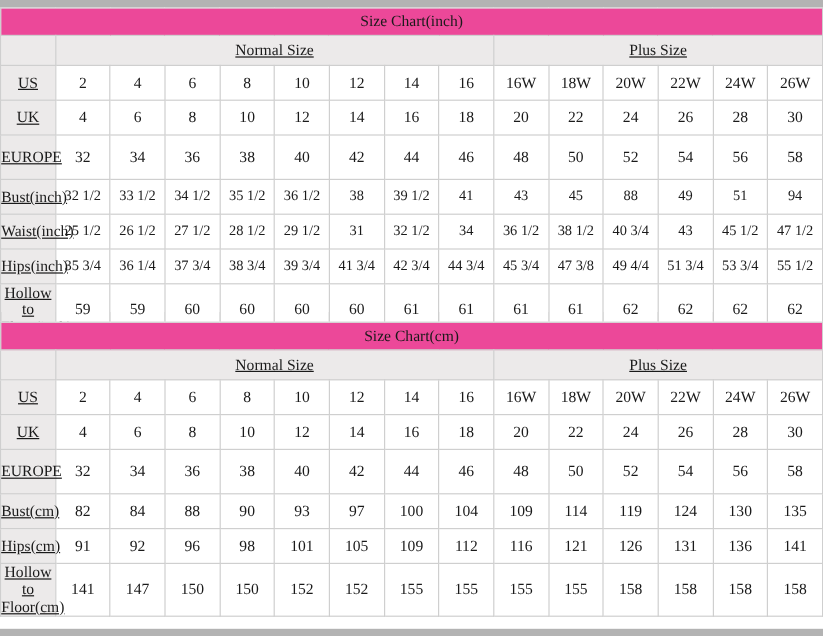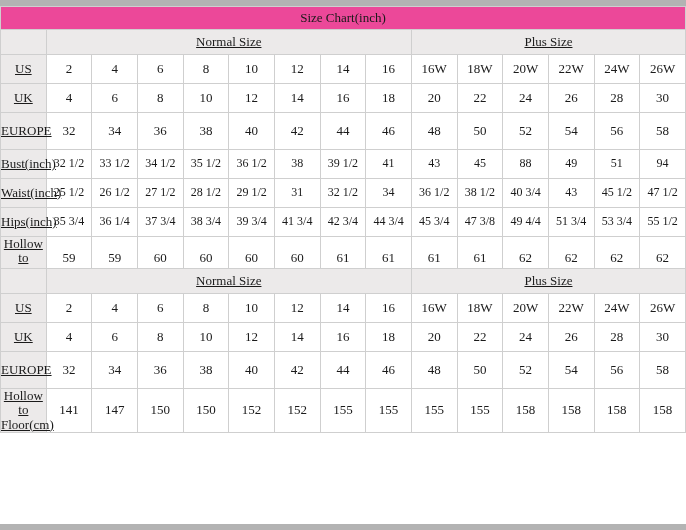--- a/index.html
+++ b/index.html
@@ -223,20 +223,23 @@
           <td class="datacell tall">62</td>
         </tr>
       </tbody>
     </table>
   </div>
 
   <div class="chart-block" id="chart-cm">
     <table class="size-table">
       <tbody>
         <tr>
+          <td class="title-cell" colspan="15">Size Chart(cm)</td>
+        </tr>
+        <tr>
           <td class="group-blank"></td>
           <td class="group-head" colspan="8">Normal Size</td>
           <td class="group-head" colspan="6">Plus Size</td>
         </tr>
 
         <tr>
           <td class="rowlabel">US</td>
           <td class="datacell w-norm">2</td>
           <td class="datacell w-norm">4</td>
           <td class="datacell w-norm">6</td>
@@ -282,22 +285,56 @@
           <td class="datacell tall">44</td>
           <td class="datacell tall">46</td>
           <td class="datacell tall">48</td>
           <td class="datacell tall">50</td>
           <td class="datacell tall">52</td>
           <td class="datacell tall">54</td>
           <td class="datacell tall">56</td>
           <td class="datacell tall">58</td>
         </tr>
 
-
-
+        <tr>
+          <td class="rowlabel">Bust(cm)</td>
+          <td class="datacell">82</td>
+          <td class="datacell">84</td>
+          <td class="datacell">88</td>
+          <td class="datacell">90</td>
+          <td class="datacell">93</td>
+          <td class="datacell">97</td>
+          <td class="datacell">100</td>
+          <td class="datacell">104</td>
+          <td class="datacell">109</td>
+          <td class="datacell">114</td>
+          <td class="datacell">119</td>
+          <td class="datacell">124</td>
+          <td class="datacell">130</td>
+          <td class="datacell">135</td>
+        </tr>
+
+
+        <tr>
+          <td class="rowlabel">Hips(cm)</td>
+          <td class="datacell">91</td>
+          <td class="datacell">92</td>
+          <td class="datacell">96</td>
+          <td class="datacell">98</td>
+          <td class="datacell">101</td>
+          <td class="datacell">105</td>
+          <td class="datacell">109</td>
+          <td class="datacell">112</td>
+          <td class="datacell">116</td>
+          <td class="datacell">121</td>
+          <td class="datacell">126</td>
+          <td class="datacell">131</td>
+          <td class="datacell">136</td>
+          <td class="datacell">141</td>
+        </tr>
 
         <tr>
           <td class="rowlabel">Hollow to Floor(cm)</td>
           <td class="datacell tall">141</td>
           <td class="datacell tall">147</td>
           <td class="datacell tall">150</td>
           <td class="datacell tall">150</td>
           <td class="datacell tall">152</td>
           <td class="datacell tall">152</td>
           <td class="datacell tall">155</td>

